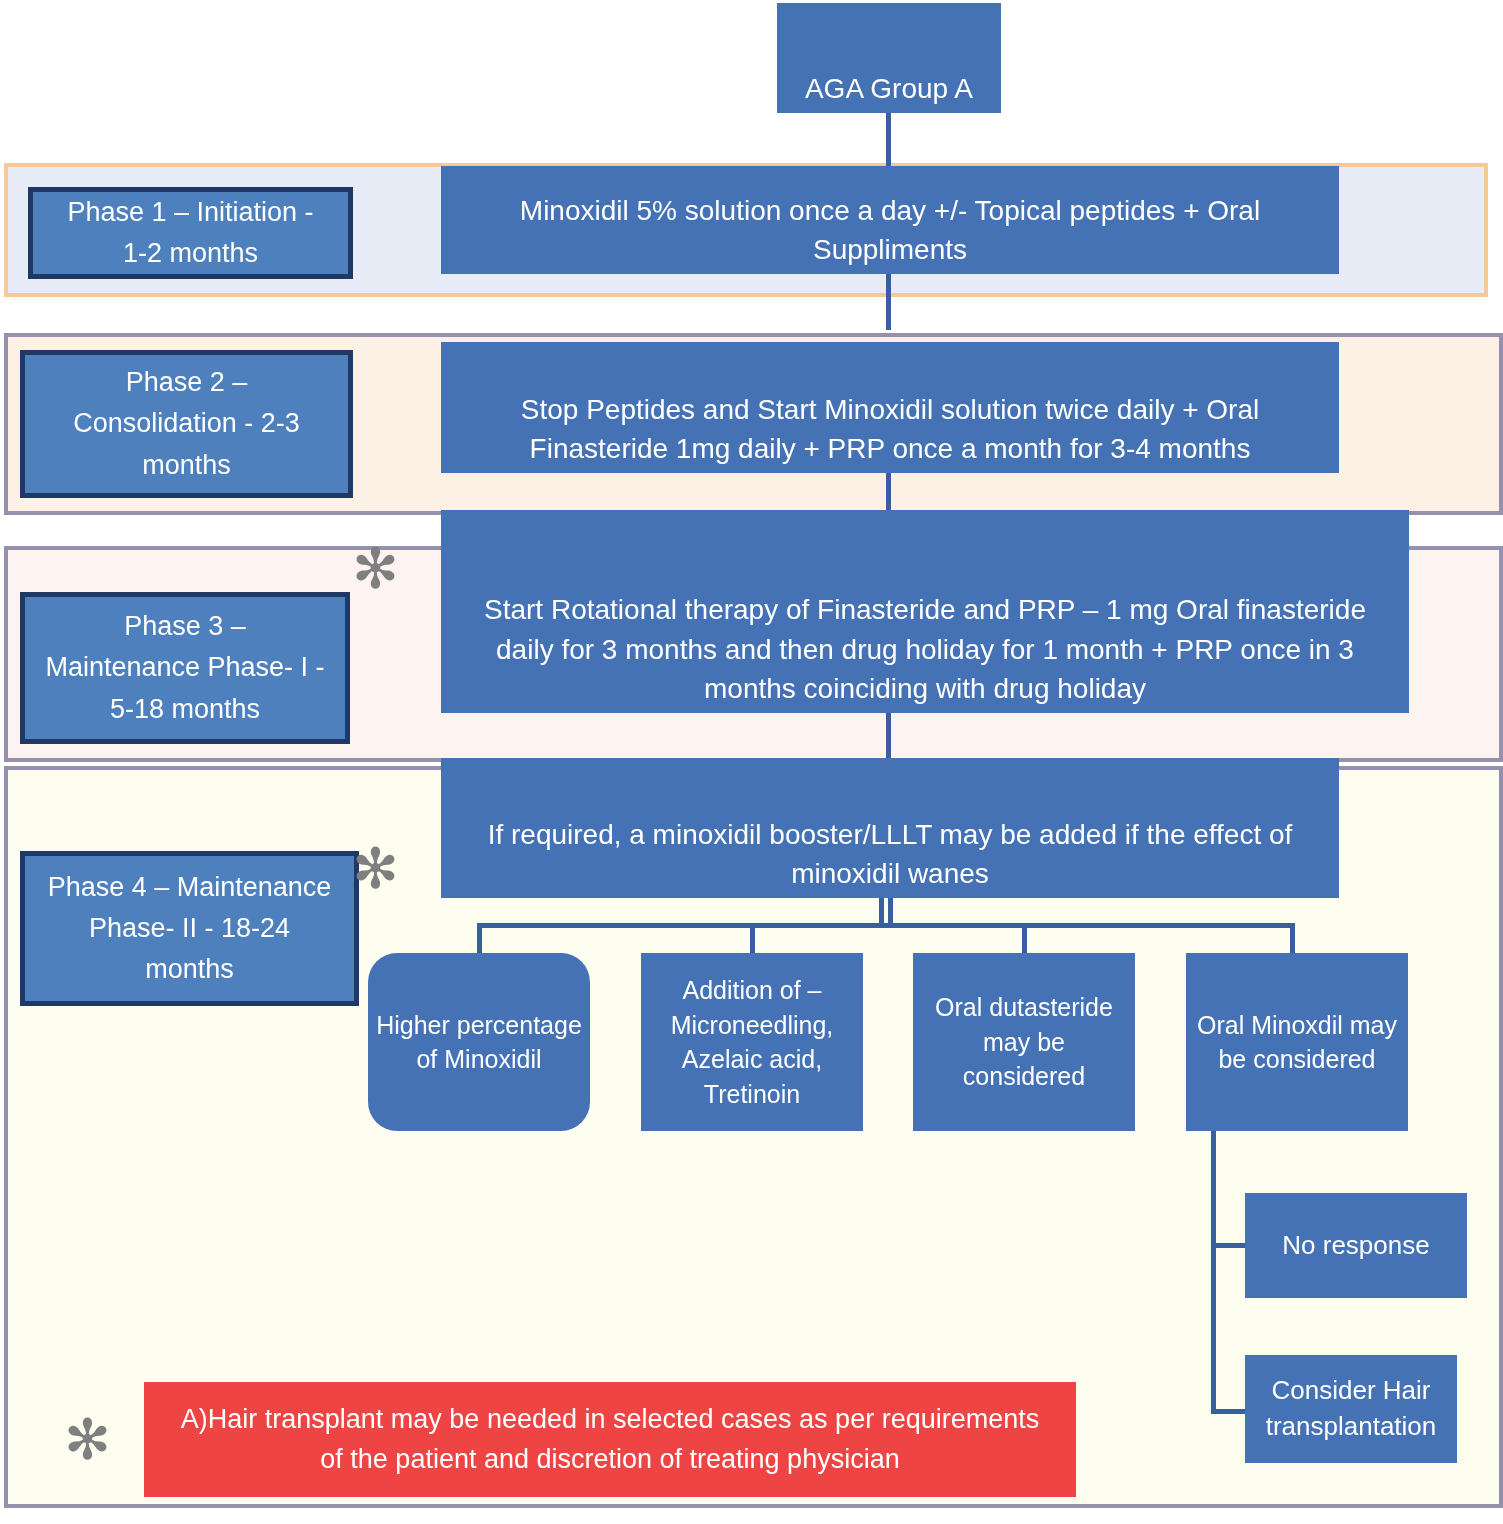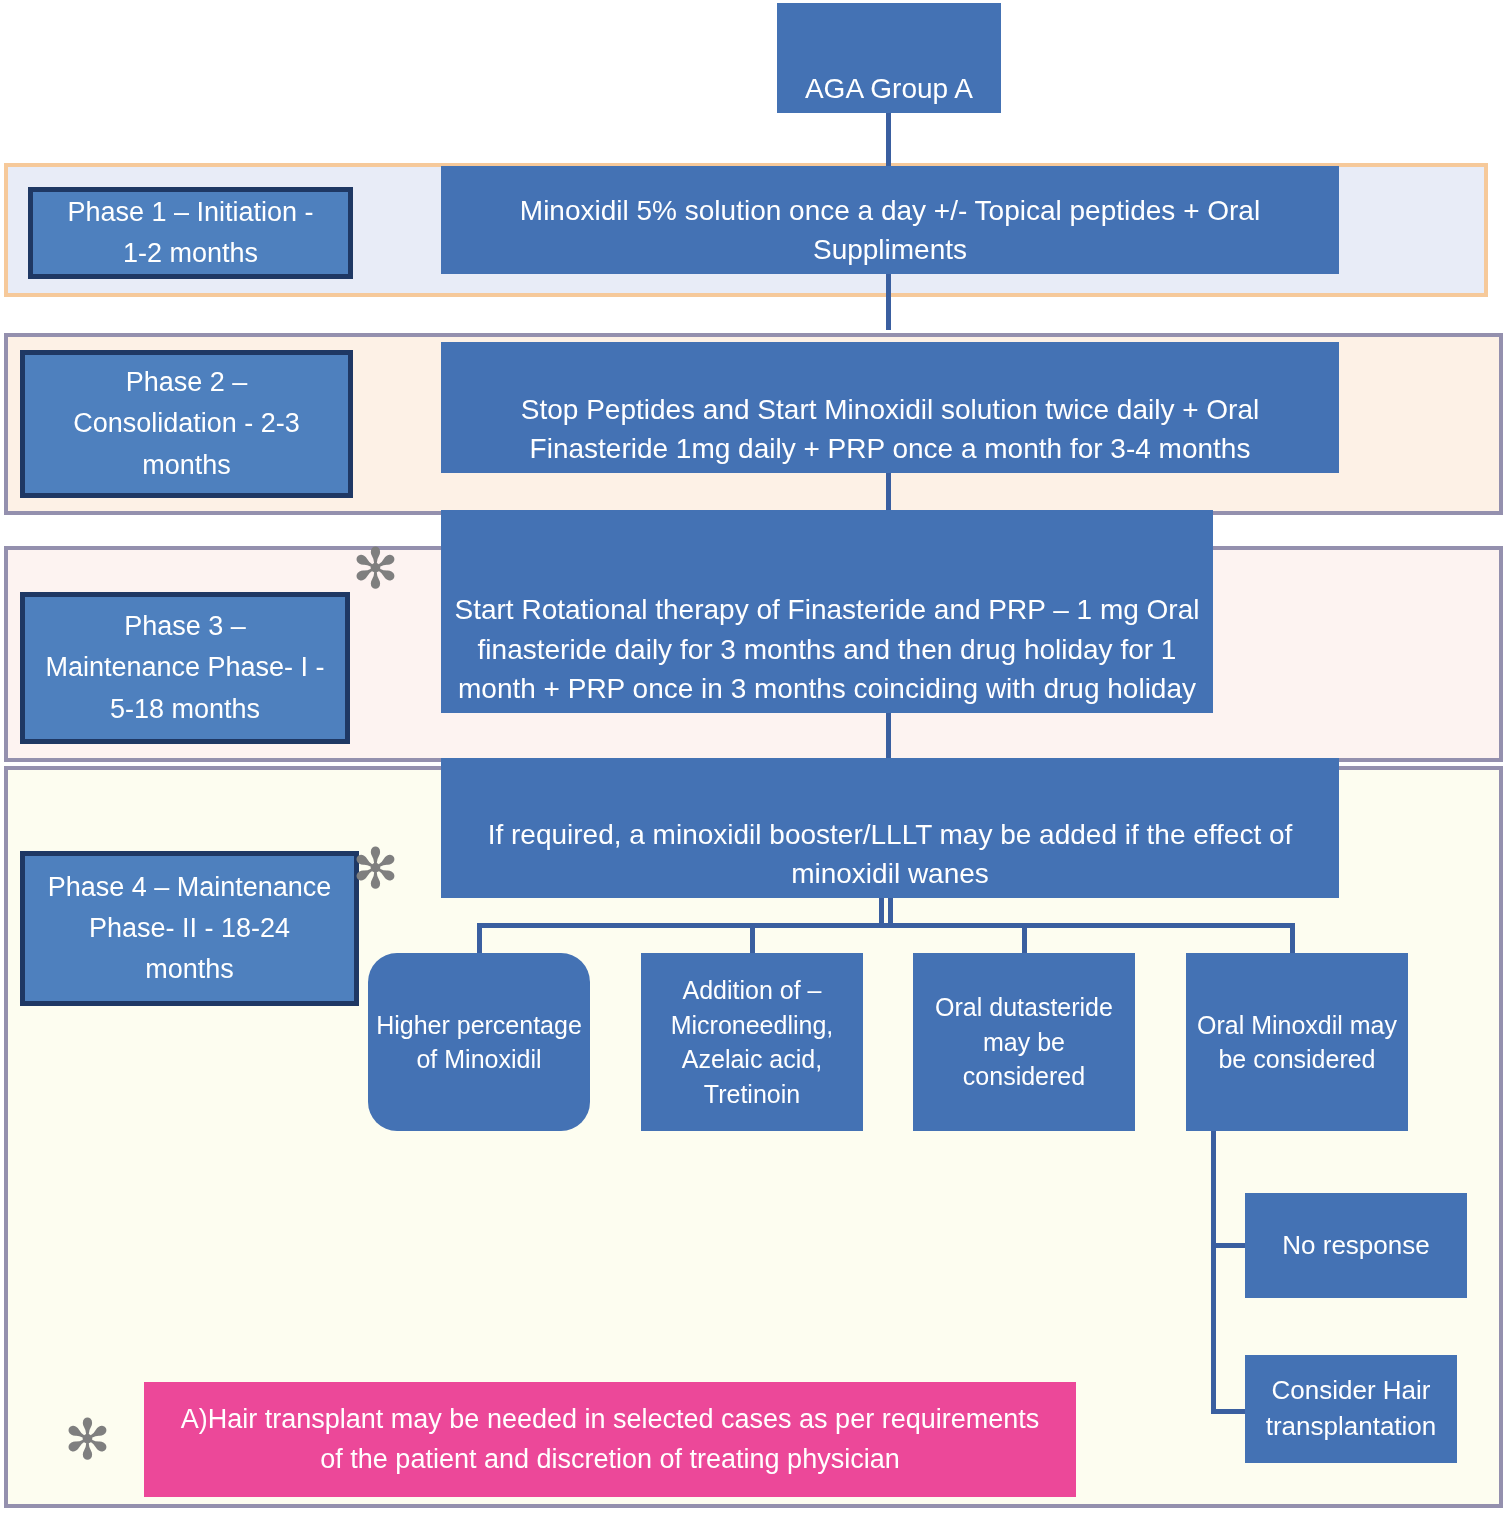--- a/index.html
+++ b/index.html
@@ -76,21 +76,21 @@
     display: flex;
     align-items: flex-end;
     justify-content: center;
     text-align: center;
     line-height: 1.42;
     padding: 4px 12px;
   }
   .node-top      { left: 777px; top: 3px;   width: 224px; height: 110px; font-size: 28px; }
   .node-p1       { left: 441px; top: 166px; width: 898px; height: 108px; font-size: 28px; }
   .node-p2       { left: 441px; top: 330px; width: 898px; height: 131px; font-size: 28px; margin-top: 12px; }
-  .node-p3       { left: 441px; top: 510px; width: 772px; height: 203px; font-size: 28px; }
+  .node-p3       { left: 441px; top: 510px; width: 968px; height: 203px; font-size: 28px; }
   .node-p4       { left: 441px; top: 758px; width: 898px; height: 140px; font-size: 28px; }
 
   .leaf {
     position: absolute;
     box-sizing: border-box;
     background: #4472b4;
     color: #ffffff;
     display: flex;
     align-items: center;
     justify-content: center;
@@ -104,21 +104,21 @@
   .leaf-3 { left: 913px;  top: 953px;  width: 222px; height: 178px; }
   .leaf-4 { left: 1186px; top: 953px;  width: 222px; height: 178px; }
 
   .leaf-noresp  { left: 1245px; top: 1193px; width: 222px; height: 105px; font-size: 26px; }
   .leaf-transpl { left: 1245px; top: 1355px; width: 212px; height: 108px; font-size: 26px; }
 
   .note-box {
     position: absolute;
     left: 144px; top: 1382px; width: 932px; height: 115px;
     box-sizing: border-box;
-    background: #ec4899;
+    background: #ef4444;
     color: #ffffff;
     display: flex;
     align-items: center;
     justify-content: center;
     text-align: center;
     font-size: 27px;
     line-height: 1.45;
     padding: 4px 29px;
   }
 

